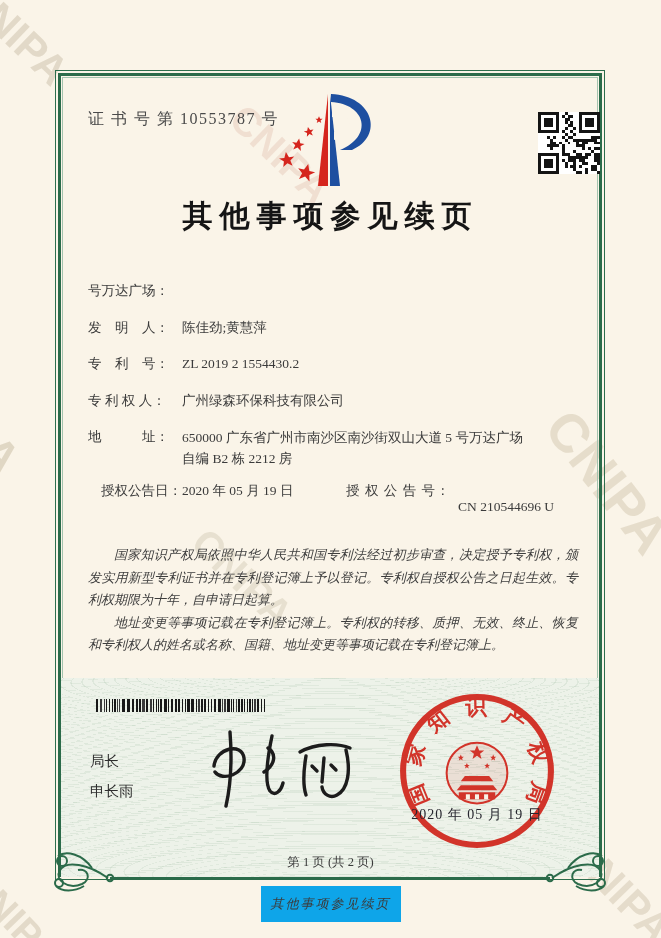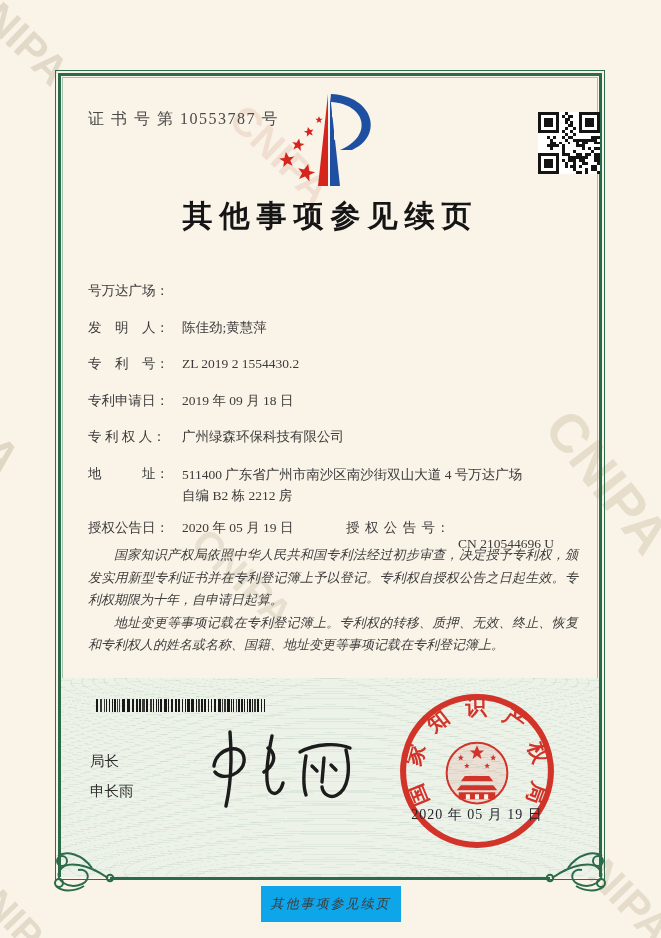--- a/index.html
+++ b/index.html
@@ -33,21 +33,21 @@
   .qr{position:absolute;left:538px;top:112px;width:62px;height:62px;}
   .title{position:absolute;left:0;top:196px;width:661px;text-align:center;
          font-size:30px;font-weight:bold;letter-spacing:7px;color:#151515;}
   .fields{position:absolute;left:88px;top:281px;width:492px;font-size:13.5px;color:#3b3b3b;}
   .f-row{display:flex;line-height:20px;margin-bottom:16.5px;}
   .f-label{width:94px;flex:none;}
   .f-value{flex:1;}
   .addr-row{margin-bottom:12px;}
   .addr-lines{flex:1;line-height:21px;}
   .grant-row{display:flex;line-height:20px;margin-top:10px;}
-  .gd-label{width:94px;flex:none;}
+  .gd-label{width:94px;flex:none;text-align:right;}
   .gd-value{width:164px;flex:none;}
   .gn-label{width:112px;flex:none;letter-spacing:1px;}
   .gn-value{flex:1;margin-top:16px;}
   .paragraphs{position:absolute;left:88px;top:544px;width:490px;font-size:13px;
       font-style:italic;color:#3d3d3d;line-height:22.5px;text-align:justify;}
   .paragraphs p{margin:0;text-indent:2em;}
   .barcode{position:absolute;left:95px;top:699px;width:174px;height:13px;}
   .sig-block{position:absolute;left:90px;top:746px;font-family:"Liberation Sans","DejaVu Sans",sans-serif;
       font-size:14.5px;color:#2e2e2e;line-height:30px;}
   .sig-script{position:absolute;left:198px;top:722px;width:168px;height:94px;}
@@ -228,31 +228,27 @@
     </div>
     <div class="f-row">
       <span class="f-label">发　明　人：</span>
       <span class="f-value">陈佳劲;黄慧萍</span>
     </div>
     <div class="f-row">
       <span class="f-label">专　利　号：</span>
       <span class="f-value">ZL 2019 2 1554430.2</span>
     </div>
     <div class="f-row">
-      <span class="f-label">专利申请日：</span>
-      <span class="f-value">2019 年 09 月 18 日</span>
-    </div>
-    <div class="f-row">
       <span class="f-label">专 利 权 人：</span>
       <span class="f-value">广州绿森环保科技有限公司</span>
     </div>
     <div class="f-row addr-row">
       <span class="f-label">地　　　址：</span>
       <span class="addr-lines">
-        <span>511400 广东省广州市南沙区南沙街双山大道 4 号万达广场</span><br>
+        <span>650000 广东省广州市南沙区南沙街双山大道 5 号万达广场</span><br>
         <span>自编 B2 栋 2212 房</span>
       </span>
     </div>
     <div class="grant-row">
       <span class="gd-label">授权公告日：</span>
       <span class="gd-value">2020 年 05 月 19 日</span>
       <span class="gn-label">授 权 公 告 号：</span>
       <span class="gn-value">CN 210544696 U</span>
     </div>
   </div>
@@ -361,20 +357,21 @@
         <rect x="78" y="103" width="4" height="5" fill="#faf4e8"></rect>
         <rect x="87" y="103" width="4" height="5" fill="#faf4e8"></rect>
       </g>
       <defs>
         <path id="starSeal" d="M0,-10 L2.94,-3.09 L9.51,-3.09 L4.05,1.18 L5.88,8.09 L0,4 L-5.88,8.09 L-4.05,1.18 L-9.51,-3.09 L-2.94,-3.09 Z"></path>
       </defs>
     </g>
   </svg>
   <div class="seal-date">2020 年 05 月 19 日</div>
 
+  <div class="page-ind">第 1 页 (共 2 页)</div>
 
   <svg class="ornament" viewBox="0 0 564 46" aria-hidden="true">
     <g stroke="#2b6b4a" fill="none" stroke-width="2">
       <rect x="62" y="31" width="440" height="2.6" fill="#2b6b4a" stroke="none"></rect>
       <circle cx="62" cy="32" r="3.2"></circle>
         <circle cx="502" cy="32" r="3.2"></circle>
       <g id="flourish">
         <path d="M60,32 C40,18 18,14 12,24 C6,34 20,44 34,38 C44,33 40,22 30,24"></path>
         <path d="M44,22 C34,8 18,4 10,10"></path>
         <path d="M36,40 C26,46 14,46 8,40"></path>

